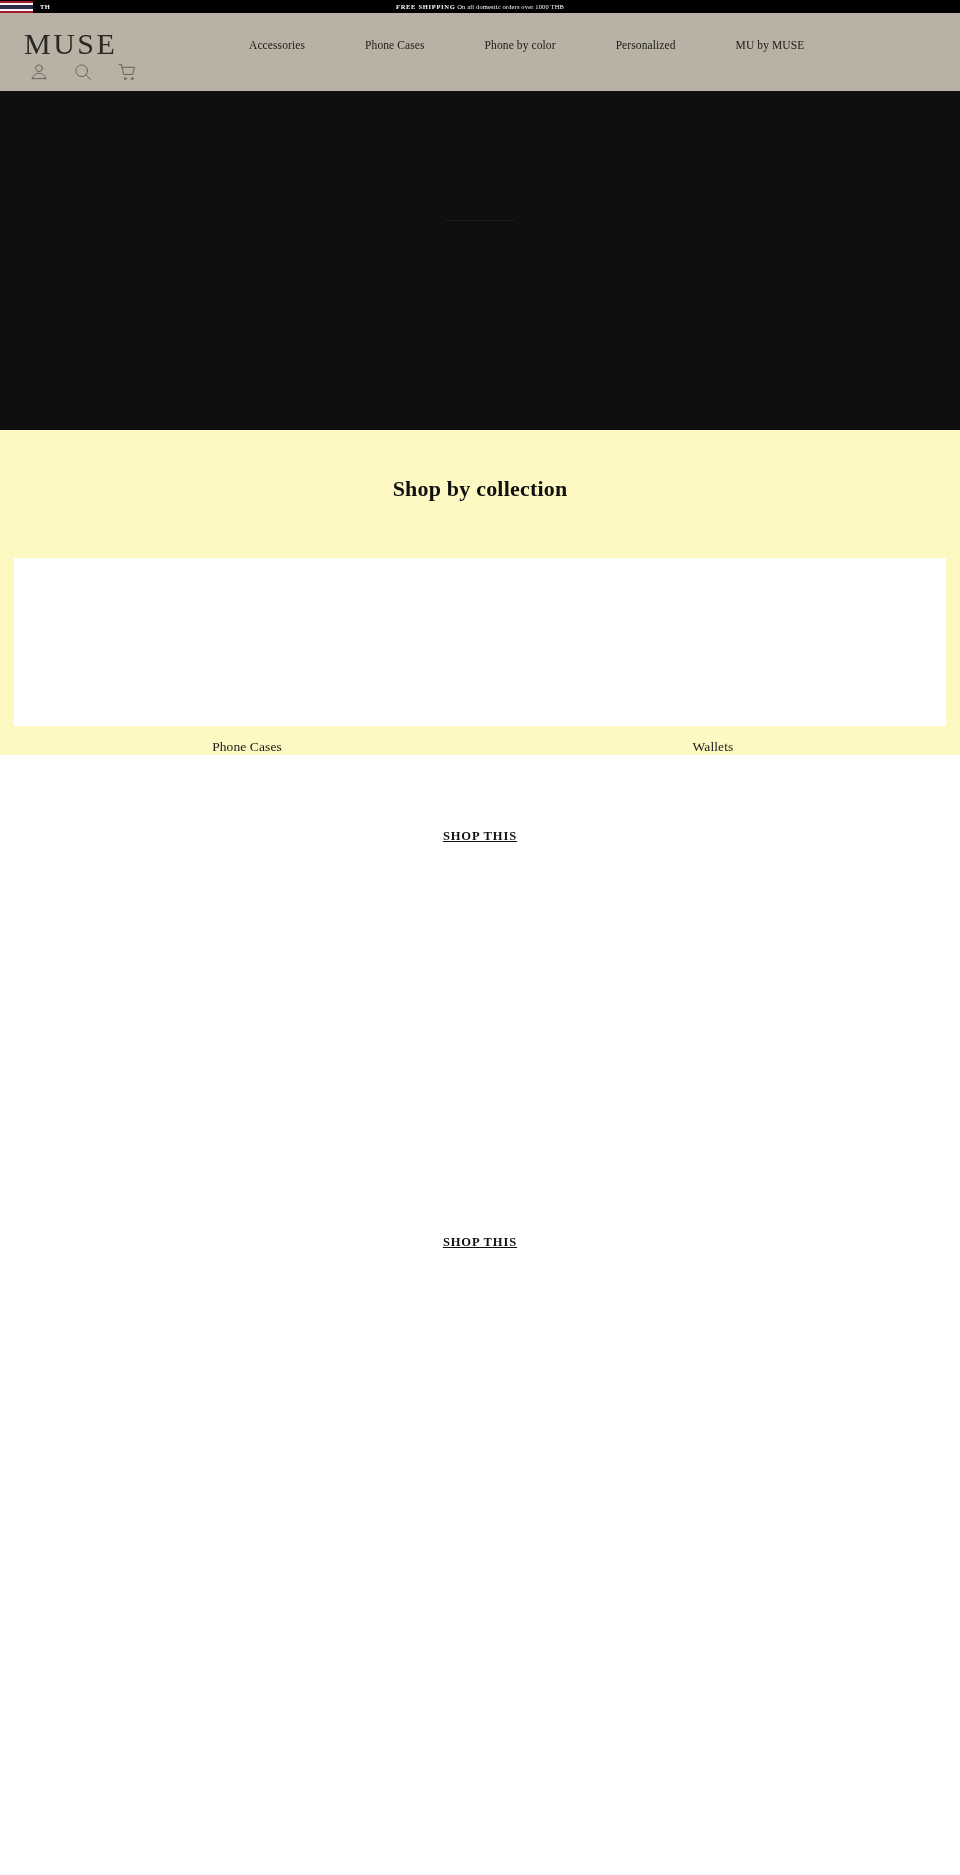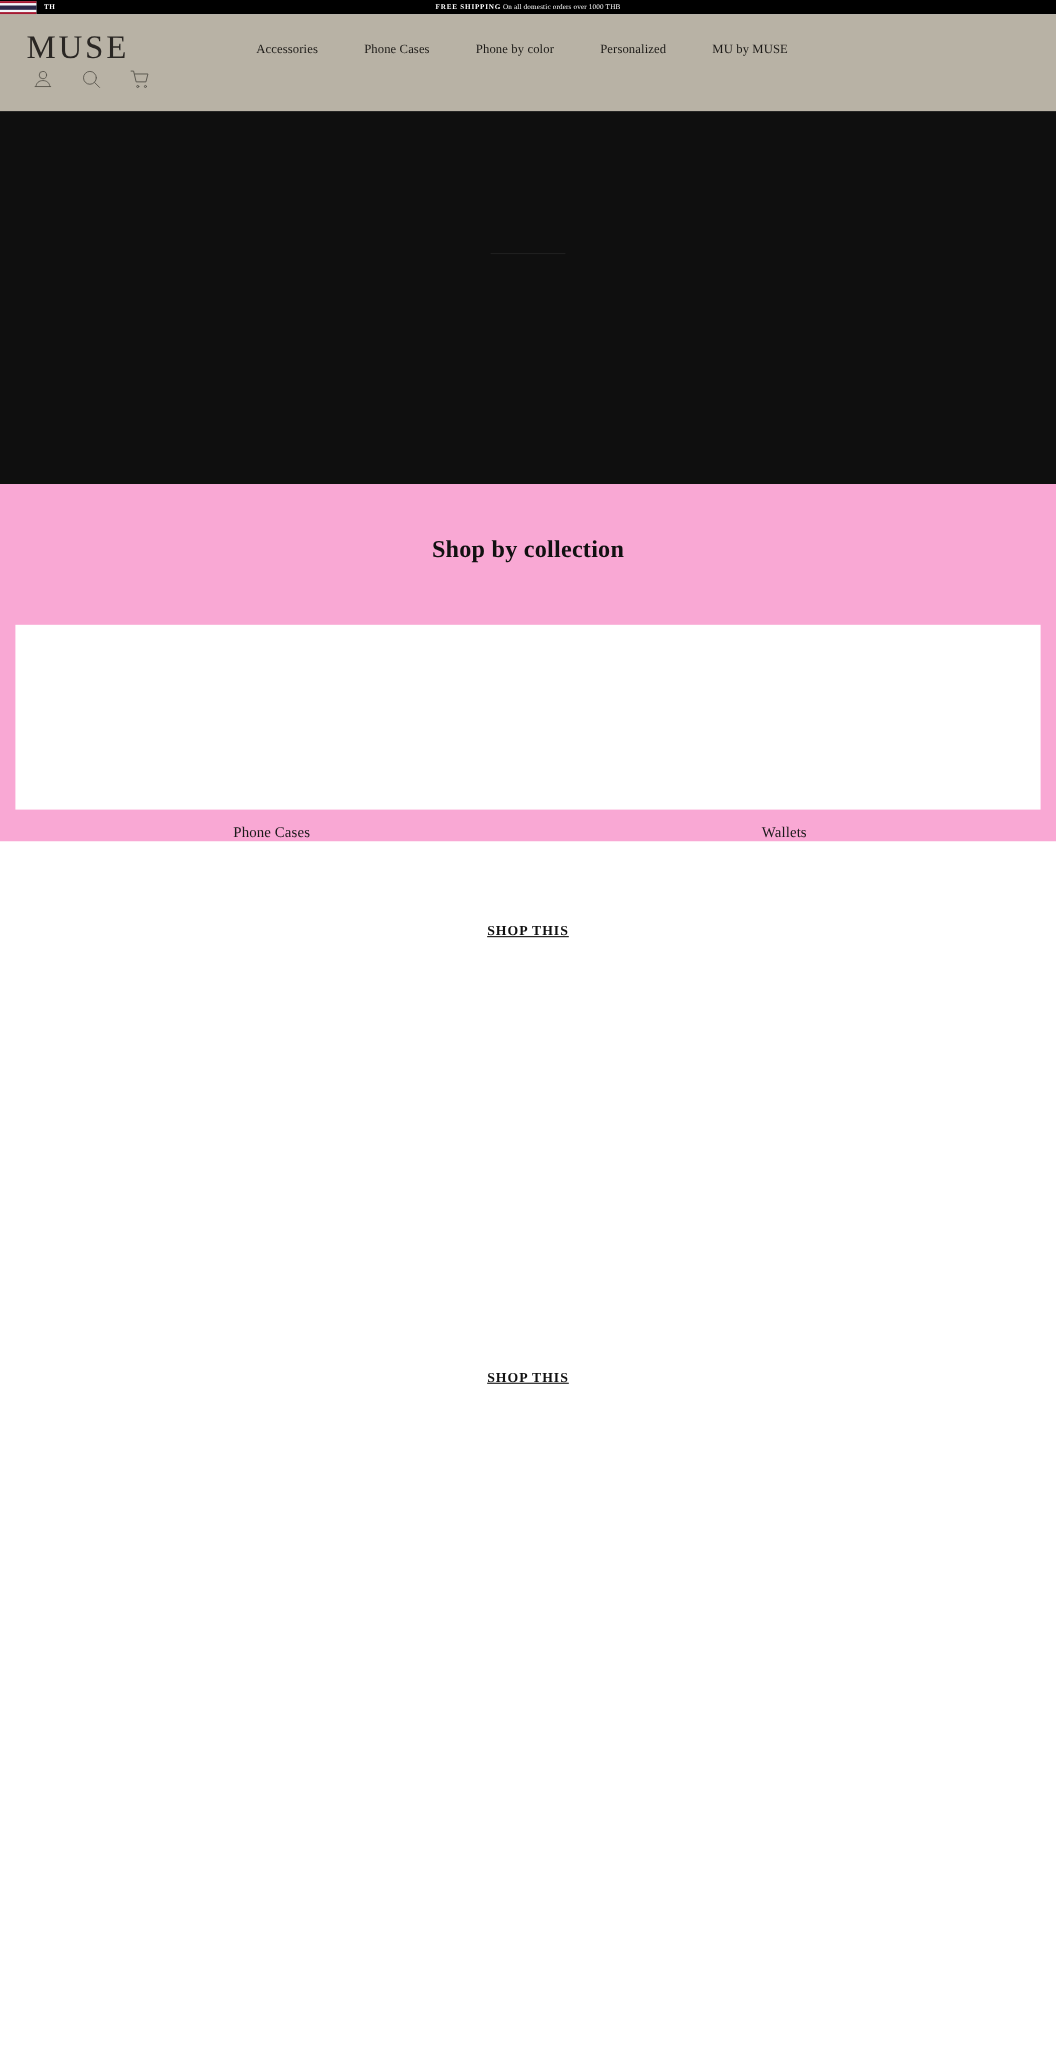--- a/index.html
+++ b/index.html
@@ -60,21 +60,21 @@
     letter-spacing: 0.15px;
     white-space: nowrap;
   }
   .announce-text .strong {
     font-weight: bold;
     letter-spacing: 0.7px;
   }
 
   
   .site-header {
-    height: 88px;
+    height: 78px;
     background: #b8b2a5;
     position: relative;
   }
   .brand {
     position: absolute;
     left: 24px;
     top: 16px;
     font-size: 30px;
     letter-spacing: 2.5px;
     color: #2a2724;
@@ -95,24 +95,24 @@
     height: 22px;
     display: flex;
     align-items: center;
     justify-content: center;
     cursor: pointer;
   }
   .icon-btn svg { display: block; }
 
   .main-nav {
     position: absolute;
-    left: 212px;
+    left: 228px;
     top: 26px;
     display: flex;
-    gap: 0px;
+    gap: 18px;
     align-items: center;
   }
   .nav-link {
     font-size: 11.5px;
     color: #1d1b18;
     text-decoration: none;
     white-space: nowrap;
     padding: 0 21px;
     letter-spacing: 0.1px;
     cursor: pointer;
@@ -131,21 +131,21 @@
     transform: translateX(-50%);
     top: 129px;
     width: 68px;
     height: 1px;
     background: #1f1f1f;
   }
 
   
   .collection-section {
     padding-top: 46px;
-    background: #f9a8d4;
+    background: #fef9c3;
   }
   .section-title {
     text-align: center;
     font-size: 22px;
     font-weight: bold;
     letter-spacing: 0.2px;
     color: #111111;
   }
   .collection-grid {
     margin-top: 56px;

